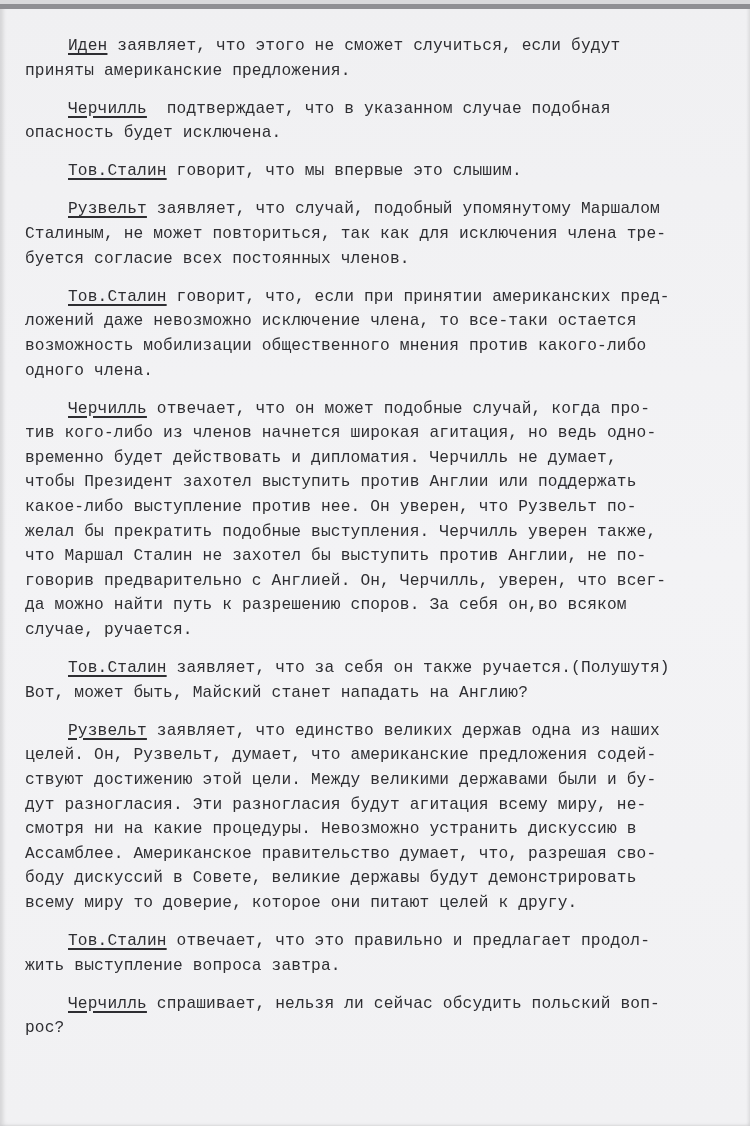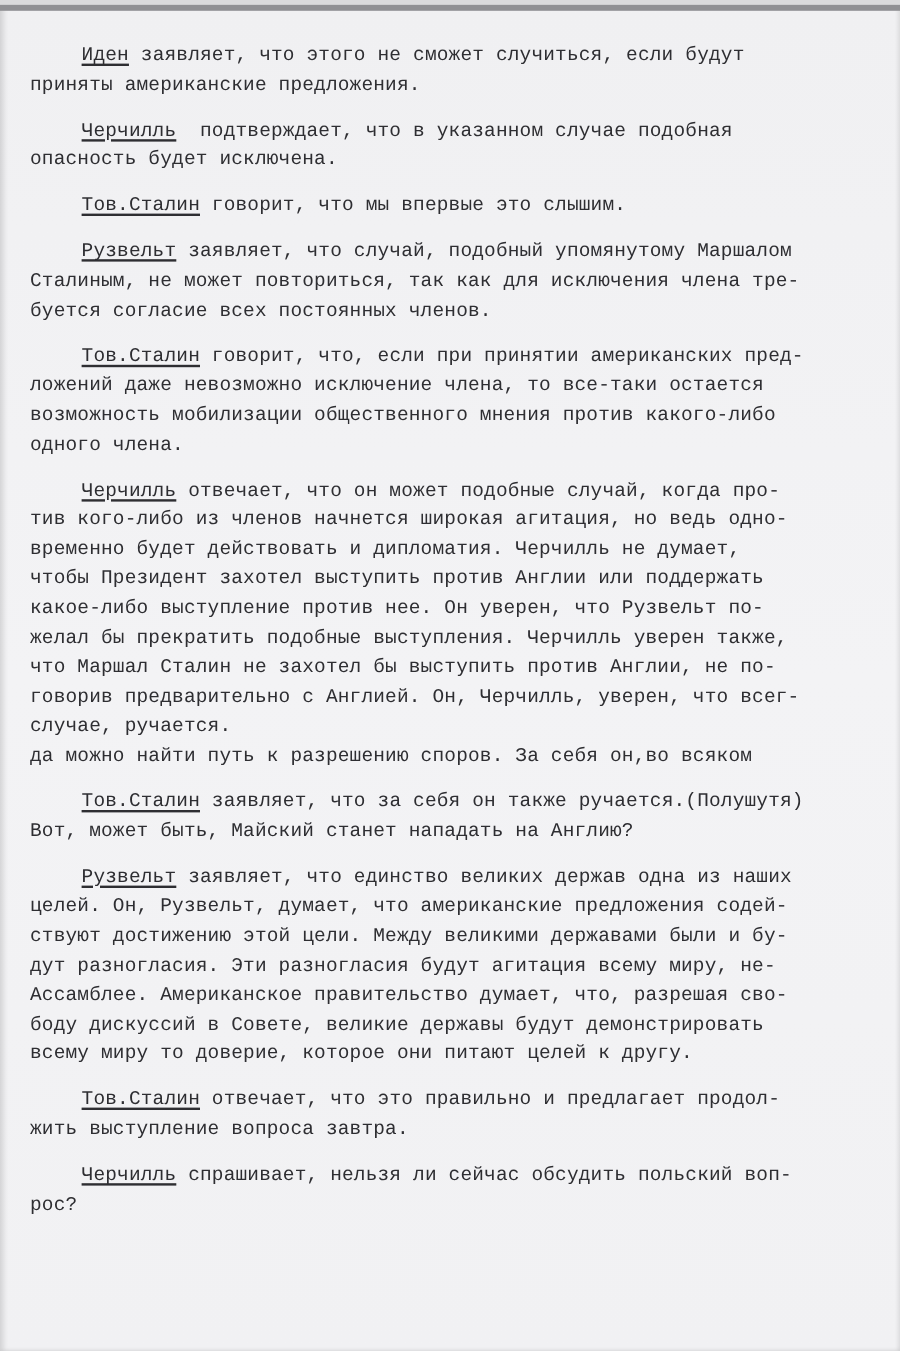--- a/index.html
+++ b/index.html
@@ -56,32 +56,33 @@
       </div>
       <div class="para">
         <span class="line first"><span class="speaker">Черчилль</span><span> отвечает, что он может подобные случай, когда про-</span></span>
         <span class="line">тив кого-либо из членов начнется широкая агитация, но ведь одно-</span>
         <span class="line">временно будет действовать и дипломатия. Черчилль не думает,</span>
         <span class="line">чтобы Президент захотел выступить против Англии или поддержать</span>
         <span class="line">какое-либо выступление против нее. Он уверен, что Рузвельт по-</span>
         <span class="line">желал бы прекратить подобные выступления. Черчилль уверен также,</span>
         <span class="line">что Маршал Сталин не захотел бы выступить против Англии, не по-</span>
         <span class="line">говорив предварительно с Англией. Он, Черчилль, уверен, что всег-</span>
+        <span class="line">да можно найти путь к разрешению споров. За себя он,во всяком</span>
         <span class="line">случае, ручается.</span>
-        <span class="line">да можно найти путь к разрешению споров. За себя он,во всяком</span>
       </div>
       <div class="para">
         <span class="line first"><span class="speaker">Тов.Сталин</span><span> заявляет, что за себя он также ручается.(Полушутя)</span></span>
         <span class="line">Вот, может быть, Майский станет нападать на Англию?</span>
       </div>
       <div class="para">
         <span class="line first"><span class="speaker">Рузвельт</span><span> заявляет, что единство великих держав одна из наших</span></span>
         <span class="line">целей. Он, Рузвельт, думает, что американские предложения содей-</span>
         <span class="line">ствуют достижению этой цели. Между великими державами были и бу-</span>
         <span class="line">дут разногласия. Эти разногласия будут агитация всему миру, не-</span>
+        <span class="line">смотря ни на какие процедуры. Невозможно устранить дискуссию в</span>
         <span class="line">Ассамблее. Американское правительство думает, что, разрешая сво-</span>
         <span class="line">боду дискуссий в Совете, великие державы будут демонстрировать</span>
         <span class="line">всему миру то доверие, которое они питают целей к другу.</span>
       </div>
       <div class="para">
         <span class="line first"><span class="speaker">Тов.Сталин</span><span> отвечает, что это правильно и предлагает продол-</span></span>
         <span class="line">жить выступление вопроса завтра.</span>
       </div>
       <div class="para">
         <span class="line first"><span class="speaker">Черчилль</span><span> спрашивает, нельзя ли сейчас обсудить польский воп-</span></span>

